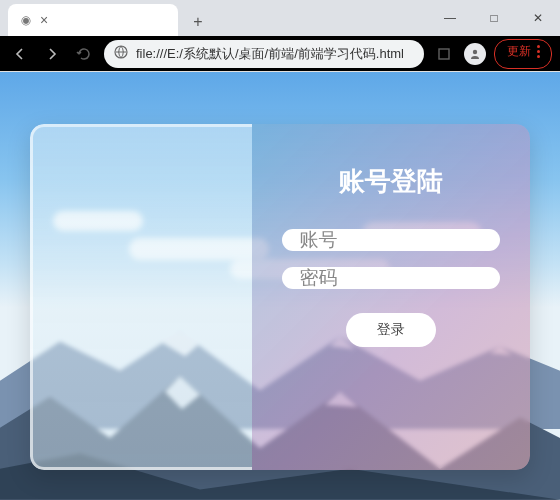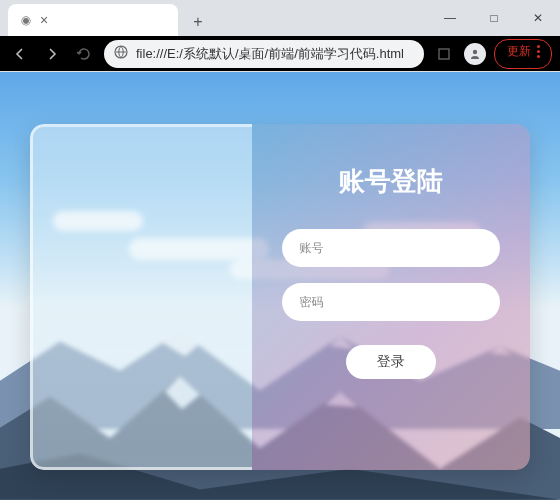--- a/index.html
+++ b/index.html
@@ -105,22 +105,22 @@
     }
     .card-right {
       flex: 1;
       background: linear-gradient(135deg, rgba(125,175,210,0.55) 0%, rgba(195,150,195,0.6) 60%, rgba(220,165,175,0.6) 100%);
       border-radius: 0 14px 14px 0;
       display: flex; flex-direction: column; align-items: center;
       padding: 40px 30px 30px;
     }
     .login-title { color: #fff; font-size: 26px; font-weight: bold; margin-bottom: 30px; }
     .login-input {
-      width: 100%; height: 38px; border-radius: 19px; border: none;
-      background: #fff; padding: 0 18px; font-size: 12px; color: #555;
+      width: 100%; height: 22px; border-radius: 19px; border: none;
+      background: #fff; padding: 0 18px; font-size: 19px; color: #555;
       margin-bottom: 16px; outline: none;
     }
     .login-input::placeholder { color: #888; }
     .login-btn {
       width: 90px; height: 34px; border-radius: 17px; border:none;
       background: #fff; color: #444; font-size: 14px; cursor: pointer;
       margin-top: 8px;
       font-family: Liberation Mono, monospace;
     }
   </style>

